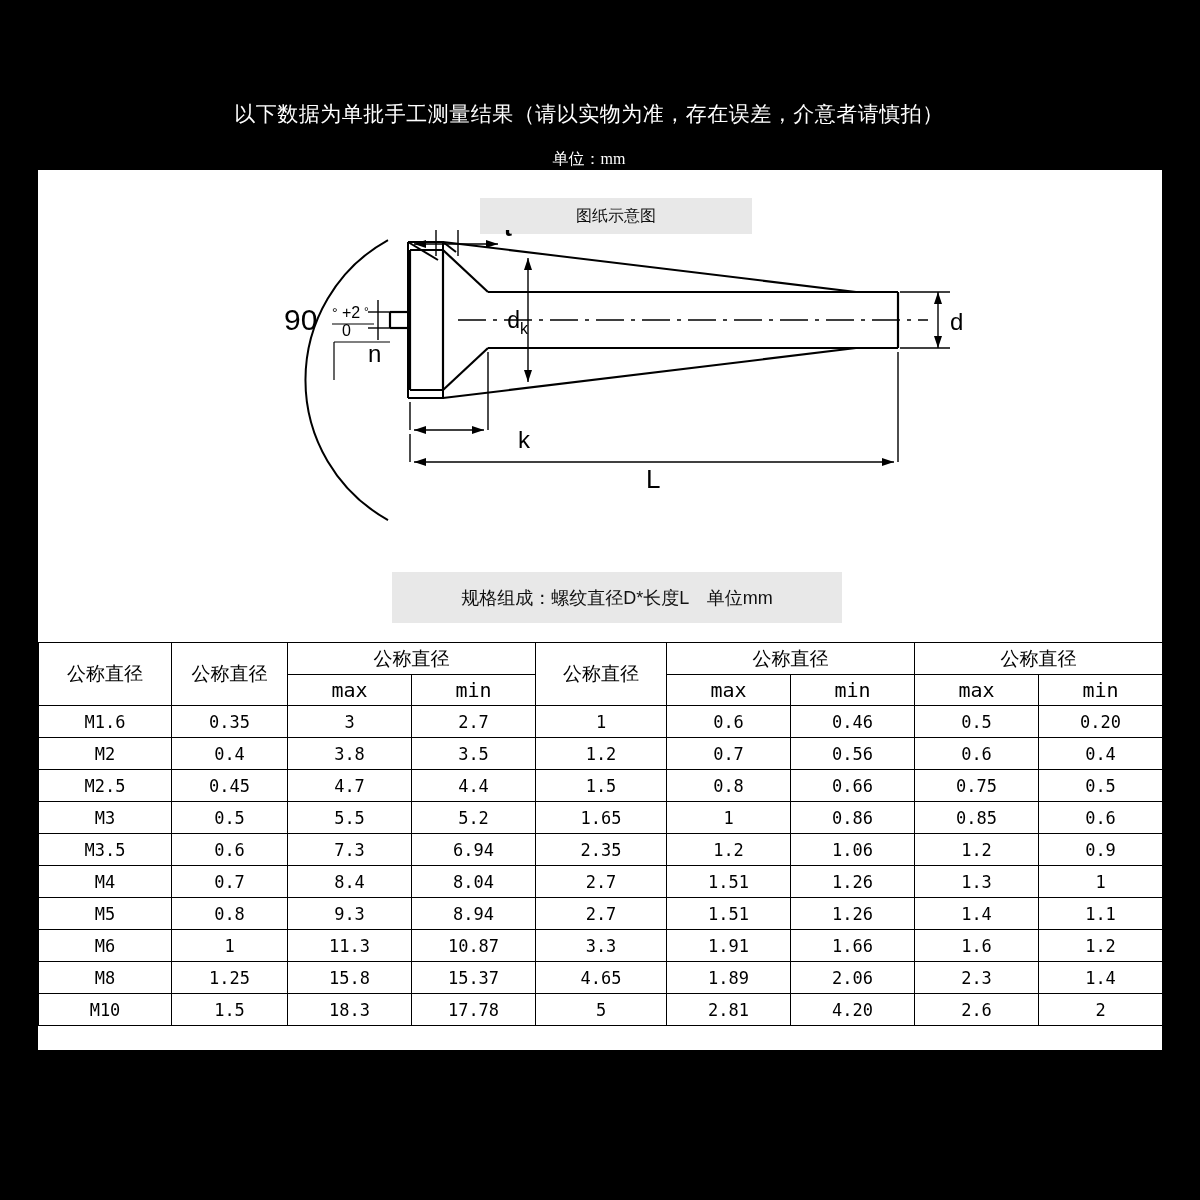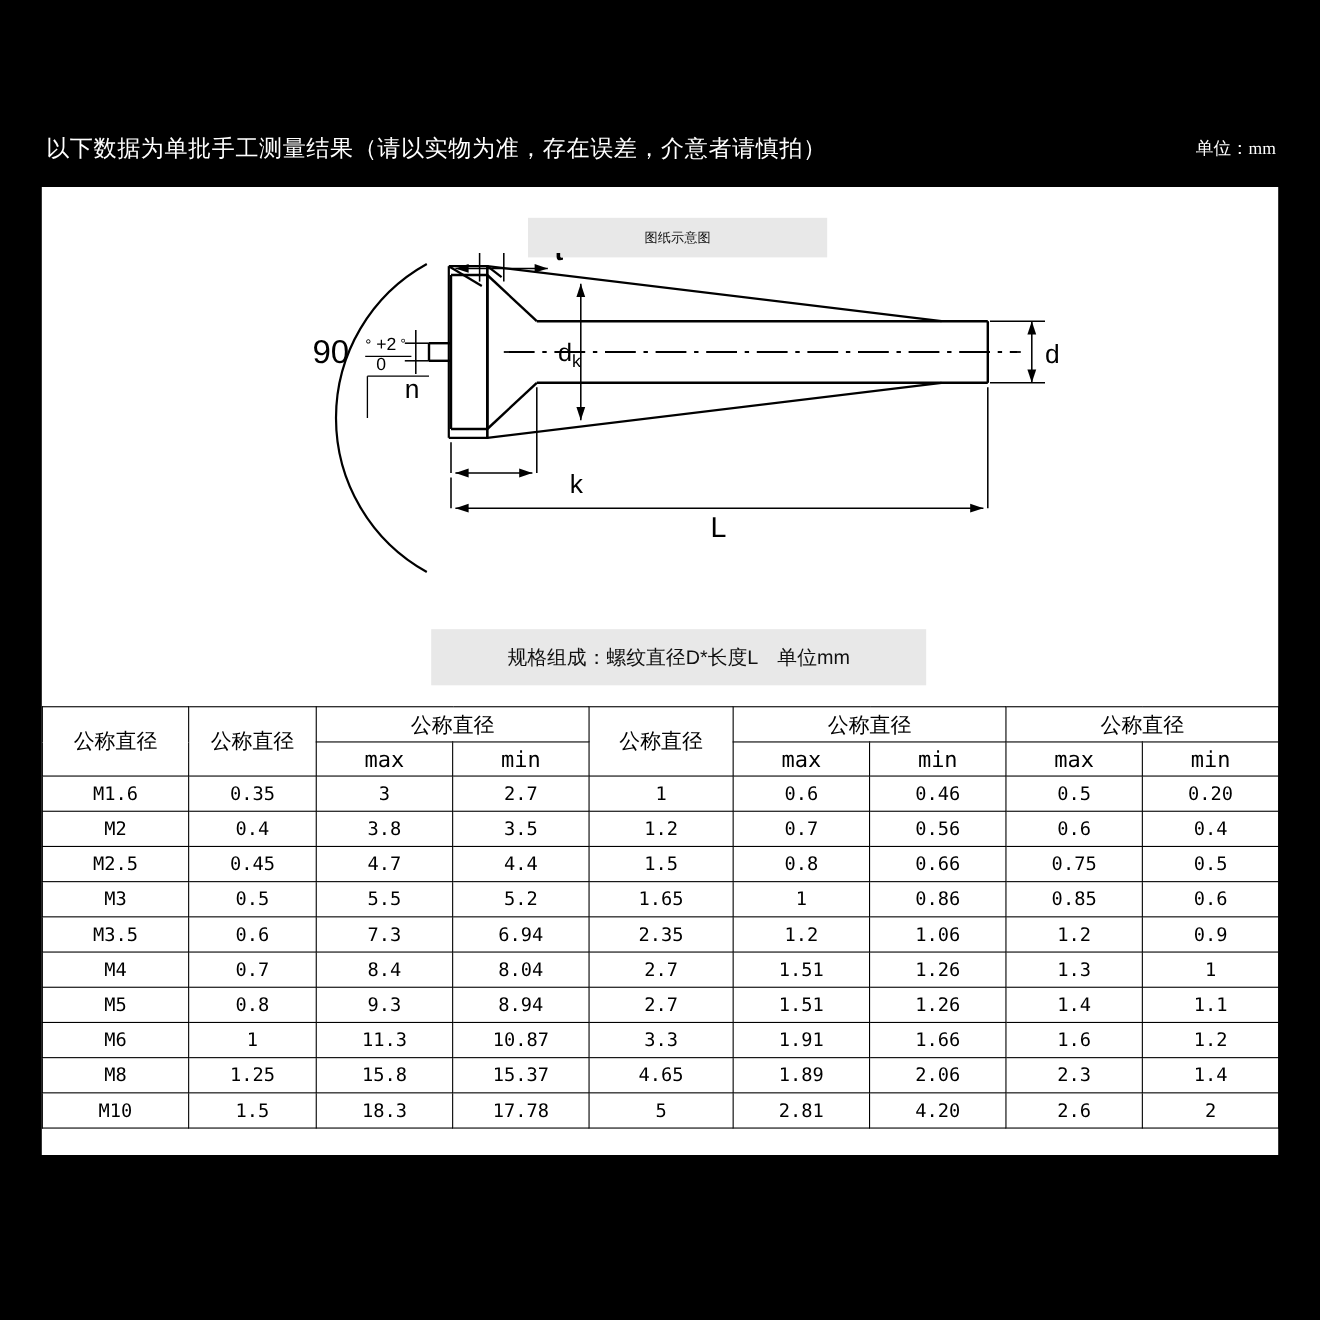--- a/index.html
+++ b/index.html
@@ -24,21 +24,22 @@
     position: absolute;
     left: 0;
     top: 100px;
     width: 1200px;
     height: 70px;
     background: #000000;
     display: flex;
     align-items: center;
     justify-content: space-between;
     box-sizing: border-box;
-    padding: 0 40px 0 42px;
+    padding: 0 40px 0 18px;
+    flex-direction: column;
   }
   .header-note {
     color: #ffffff;
     font-size: 21px;
     letter-spacing: 0.5px;
     white-space: nowrap;
   }
   .header-unit {
     color: #ffffff;
     font-size: 16px;
@@ -59,21 +60,21 @@
     position: absolute;
     left: 442px;
     top: 28px;
     width: 272px;
     height: 36px;
     background: #e8e8e8;
     display: flex;
     align-items: center;
     justify-content: center;
     color: #111;
-    font-size: 12px;
+    font-size: 16px;
   }
   .spec-note {
     position: absolute;
     left: 354px;
     top: 402px;
     width: 450px;
     height: 51px;
     background: #e8e8e8;
     display: flex;
     align-items: center;

